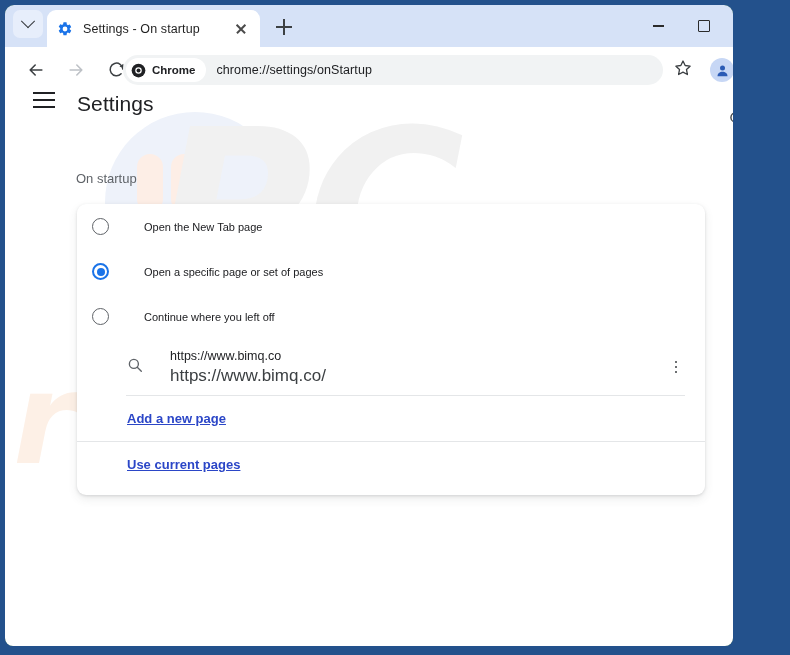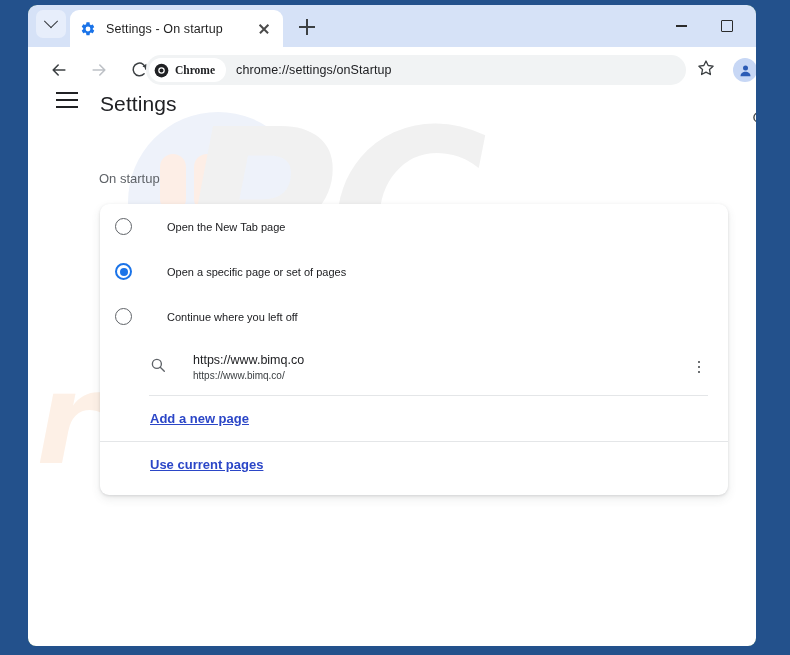--- a/index.html
+++ b/index.html
@@ -18,21 +18,21 @@
   .window-frame {
     position: absolute;
     left: 0; top: 0;
     width: 790px;
     height: 655px;
     background: #23518c;
     box-sizing: border-box;
   }
   .frame-inner {
     position: absolute;
-    left: 28px; top: 5px;
+    left: 5px; top: 5px;
     width: 728px;
     height: 641px;
     background: #14532d;
     border-radius: 9px 9px 8px 8px;
     overflow: hidden;
   }
 
   
   .tabstrip {
     position: absolute;
@@ -166,21 +166,20 @@
     background: #ffffff;
     border-radius: 12px;
     display: flex;
     align-items: center;
     gap: 6px;
   }
   .chrome-pill-label {
     font-size: 11.5px;
     font-weight: bold;
     color: #202124;
-    font-family: Liberation Serif, serif;
   }
   .omnibox-url {
     font-size: 12.5px;
     color: #202124;
     margin-left: 10px;
     letter-spacing: .1px;
   }
   .star-btn {
     position: absolute;
     left: 668px; top: 11px;
@@ -359,21 +358,21 @@
   }
   .url-search-icon { flex: 0 0 20px; }
   .url-texts {
     margin-left: 24px;
     flex: 1;
     display: flex;
     flex-direction: column;
     gap: 3px;
   }
   .url-title { font-size: 12.5px; color: #202124; }
-  .url-sub   { font-size: 10px; color: #3c4043; }
+  .url-sub   { font-size: 17px; color: #3c4043; }
   .url-more {
     width: 18px; height: 24px;
     display: flex; flex-direction: column;
     align-items: center; justify-content: center; gap: 2.5px;
     flex: 0 0 18px;
   }
   .url-more i {
     width: 2.6px; height: 2.6px; border-radius: 50%;
     background: #3c4043; display: block;
   }

